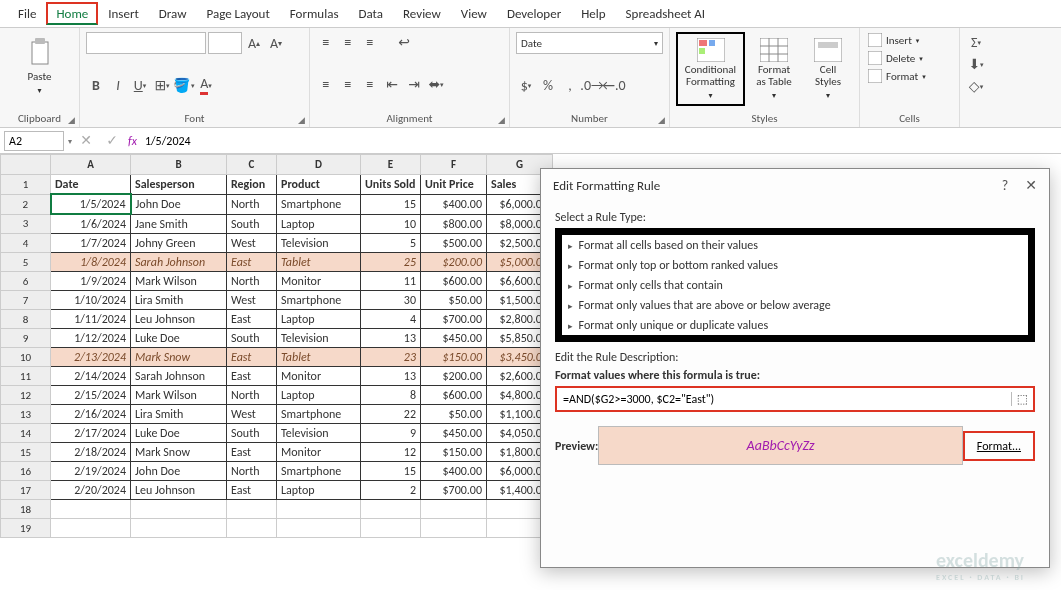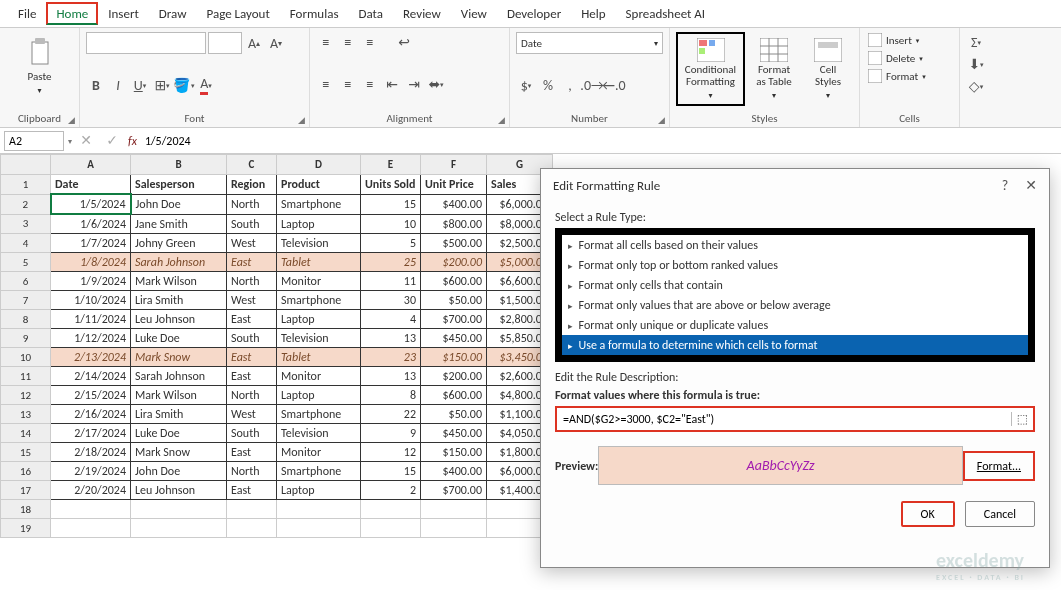--- a/index.html
+++ b/index.html
@@ -21,21 +21,21 @@
 .ribbon-grp-corner { position:absolute; bottom:2px; right:4px; font-size: 9px; color:#777; cursor:pointer;}
 .font-box { background:#fff; border:1px solid #bbb; padding:2px 4px; font-size:11px; height:22px; display:flex; align-items:center; min-width:90px; }
 .num-box { background:#fff; border:1px solid #bbb; padding:2px 4px; font-size:11px; height:22px; display:flex; align-items:center; min-width:110px; justify-content:space-between;}
 .side-list{display:flex;flex-direction:column;gap:2px;font-size:11px;}
 .side-list .it{display:flex;align-items:center;gap:4px;cursor:pointer;padding:1px 2px;}
 
 
 .formula-bar { height:26px; display:flex; border-bottom:1px solid #ccc; align-items:center; background:#fff;}
 .name-box { width:60px; border:1px solid #bbb; margin:2px 4px; padding:2px 4px; font-size:12px; background:#fff;}
 .fx-area { flex:1; display:flex; align-items:center; gap:6px; padding:0 4px;}
-.fx-label { font-style:italic; color:#7f1d1d; font-size:12px;}
+.fx-label { font-style:italic; color:#a21caf; font-size:12px;}
 .fx-input { flex:0 0 300px; border:none; outline:none; font-size:12px; padding:2px;}
 
 
 .grid-area{height:432px; overflow:hidden; position:relative;}
 table.ss { border-collapse:collapse; font-size:12px; }
 .colhead td, .colhead th { background:#eee; border:1px solid #ccc; text-align:center; font-size:11px; color:#333; height:20px; min-width:50px;}
 .rowhead { background:#eee; border:1px solid #ccc; text-align:center; width:22px; font-size:11px; color:#333;}
 td.cell { border:1px solid #ccc; padding:2px 4px; height:19px; white-space:nowrap; background:#fff; }
 tr.header-row td.cell { font-weight:bold; background:#fff; border:1px solid #333;}
 td.num { text-align:right; }
@@ -467,39 +467,34 @@
     </span>
   </div>
   <div class="dlg-body">
     <div class="dlg-label">Select a Rule Type:</div>
     <div class="rule-list" id="rule-list">
         <div class="rule-item">Format all cells based on their values</div>
         <div class="rule-item">Format only top or bottom ranked values</div>
         <div class="rule-item">Format only cells that contain</div>
         <div class="rule-item">Format only values that are above or below average</div>
         <div class="rule-item">Format only unique or duplicate values</div>
-        <div class="rule-item selected">Use a formula to determine which cells to format</div>
       </div>
 
     <div class="dlg-label">Edit the Rule Description:</div>
     <div class="dlg-sub">Format values where this formula is true:</div>
     <div class="formula-field">
       <input value="=AND($G2&gt;=3000, $C2=&quot;East&quot;)" style="">
       <div class="picker">⬚</div>
     </div>
 
     <div class="preview-row">
       <span style="font-weight:bold;">Preview:</span>
       <div class="preview-box">AaBbCcYyZz</div>
       <button class="format-btn">Format...</button>
     </div>
 
-    <div class="dlg-buttons">
-      <button class="btn ok">OK</button>
-      <button class="btn">Cancel</button>
-    </div>
   </div>
 </div>
 
 <div class="watermark">
   <span>exceldemy</span>
   <small>EXCEL · DATA · BI</small>
 </div>
 
 </body></html>

